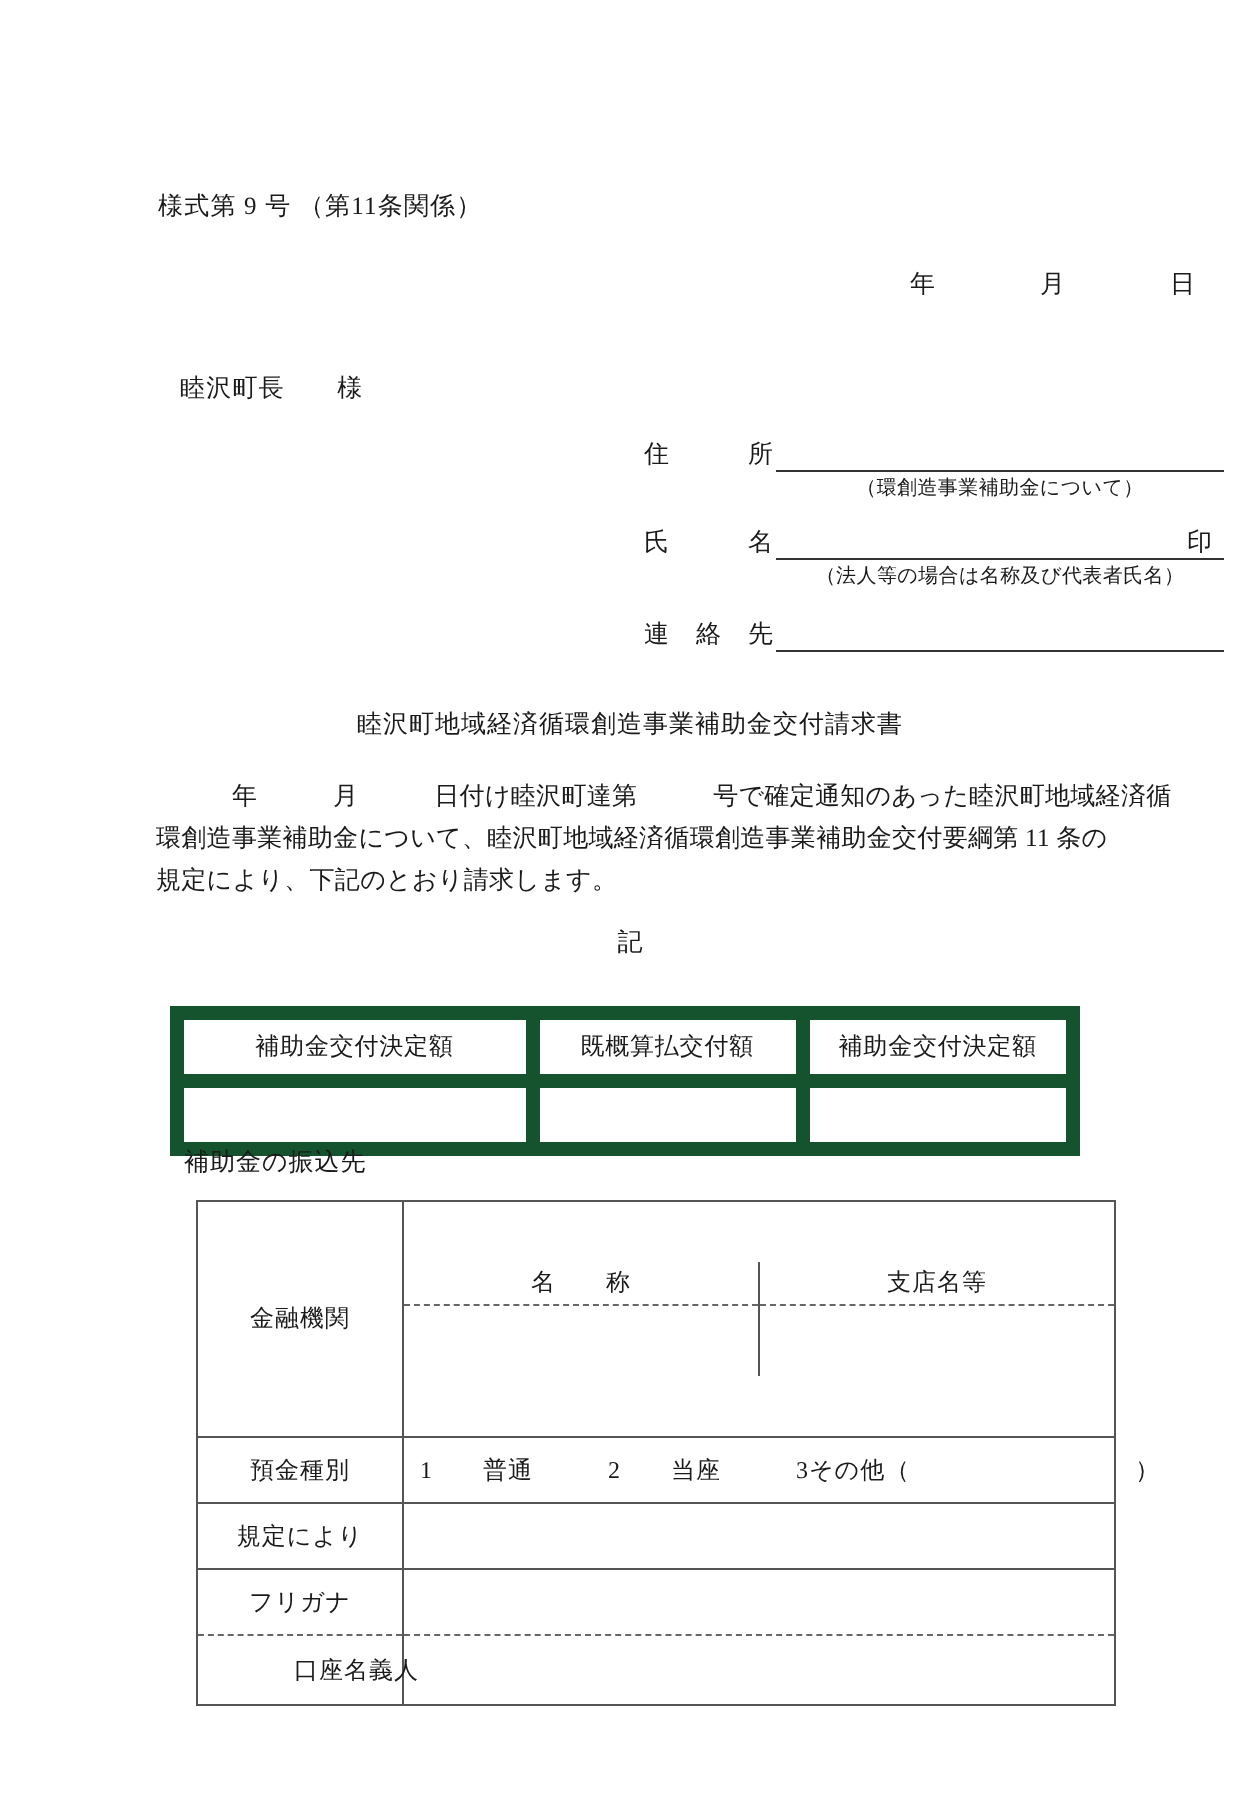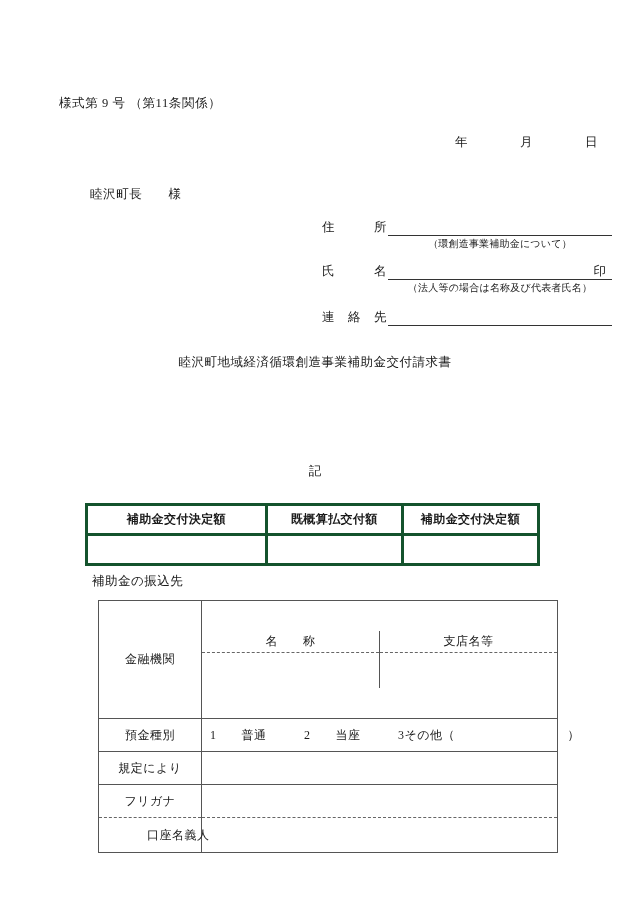--- a/index.html
+++ b/index.html
@@ -18,21 +18,21 @@
   .page {
     position: relative;
     width: 630px;
     height: 903px;
     box-sizing: border-box;
   }
 
   
   .form-no {
     position: absolute;
-    left: 59px;
+    left: 79px;
     top: 95px;
     font-size: 12.5px;
     letter-spacing: 0.6px;
     white-space: pre;
   }
   .date-line {
     position: absolute;
     left: 455px;
     top: 134px;
     font-size: 12.5px;
@@ -130,23 +130,23 @@
   }
   .amount-table {
     position: absolute;
     left: 85px;
     top: 503px;
     width: 455px;
     table-layout: fixed;
   }
   .amount-table th,
   .amount-table td {
-    border: 3px solid #14532d;
-    text-align: center;
-    font-weight: bold;
+    border: 7px solid #14532d;
+    text-align: center;
+    font-weight: normal;
     letter-spacing: 0.4px;
     white-space: pre;
   }
   .amount-table th { height: 25px; }
   .amount-table td { height: 25px; }
 
   .transfer-caption {
     position: absolute;
     left: 92px;
     top: 573px;
@@ -238,20 +238,25 @@
 
     <div class="field-row">
       <span class="field-label">連　絡　先</span>
       <span class="field-rule"></span>
     </div>
 
   </div>
 
   <div class="doc-title">睦沢町地域経済循環創造事業補助金交付請求書</div>
 
+  <div class="body-text">
+    <div class="body-line">　　　年　　　月　　　日付け睦沢町達第　　　号で確定通知のあった睦沢町地域経済循</div>
+    <div class="body-line">環創造事業補助金について、睦沢町地域経済循環創造事業補助金交付要綱第 11 条の</div>
+    <div class="body-line">規定により、下記のとおり請求します。</div>
+  </div>
 
   <div class="ki-mark">記</div>
 
   <table class="amount-table">
     <tbody>
         <tr>
       <th style="width:40%">補助金交付決定額</th>
       <th style="width:30%">既概算払交付額</th>
       <th style="width:30%">補助金交付決定額</th>
     </tr>

